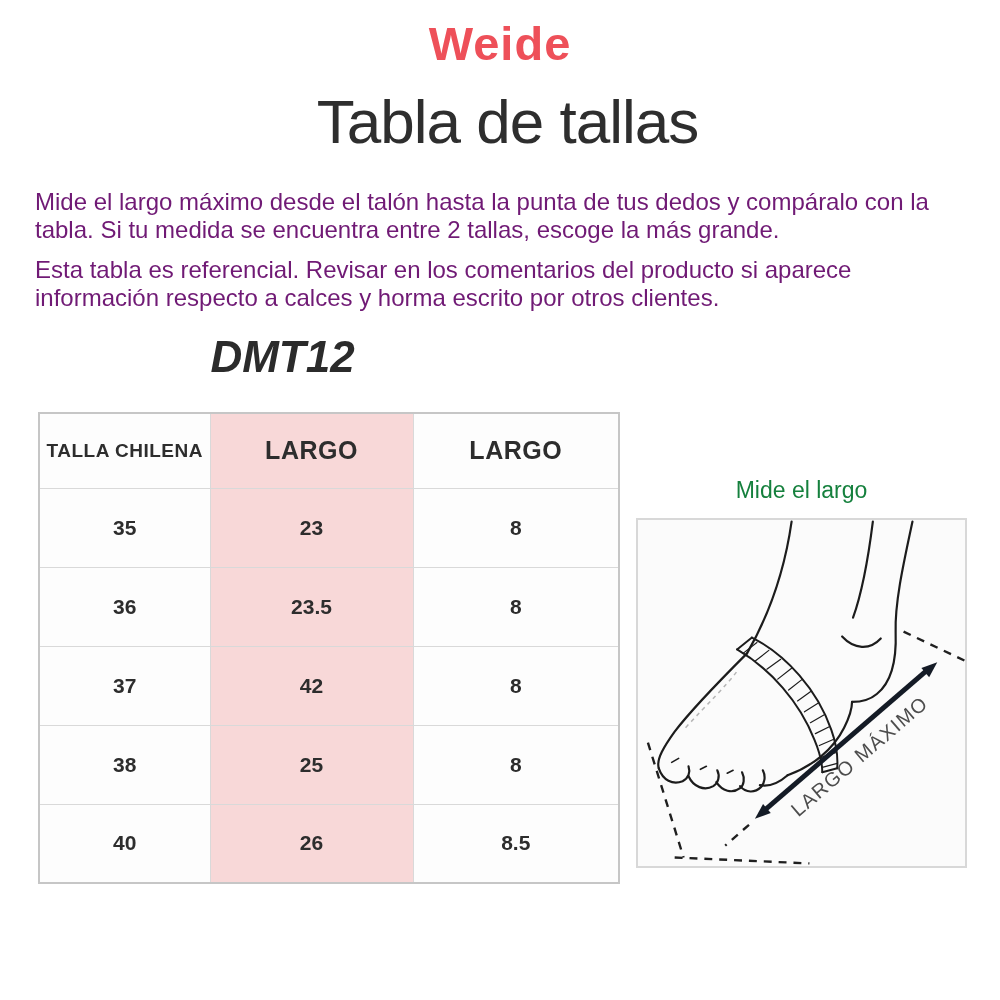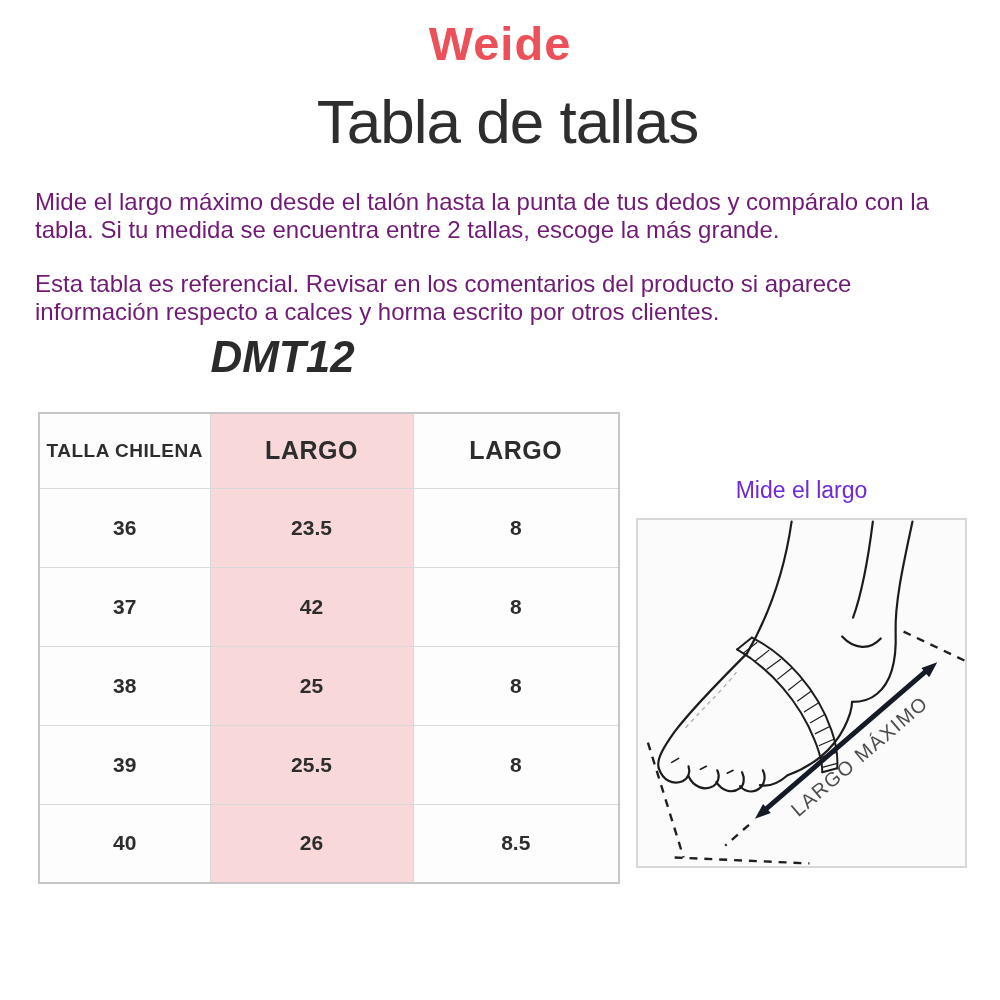--- a/index.html
+++ b/index.html
@@ -11,21 +11,21 @@
     font-size:47px; font-weight:700; letter-spacing:1px; color:#ee5059;
   }
   .page-title {
     position:absolute; top:86px; left:0; width:1000px; text-align:center;
     font-size:62px; font-weight:400; letter-spacing:-1px; color:#2e2e2e;padding-left:15px;
   }
   .intro {
     position:absolute; top:188px; left:35px; width:935px;
     font-size:24px; line-height:28px; color:#701a75;
   }
-  .intro p + p { margin-top:26px; }
+  .intro p + p { margin-top:12px; }
 
   .model-heading {
     position:absolute; top:332px; left:0; width:565px; text-align:center;
     font-size:44px; font-weight:700; color:#2b2b2b;font-style:italic;
   }
 
   table.size-table {
     position:absolute; top:412px; left:38px;
     border-collapse:collapse; table-layout:fixed; width:580px;
     border:2px solid #c6c6c6; background:#fdfdfd;
@@ -38,21 +38,21 @@
   .size-table td { height:79px; font-size:21px; }
   .th-small { font-size:19px; letter-spacing:0.5px; }
   .th-big   { font-size:25px; letter-spacing:0.5px; }
   .col-talla { width:171px; }
   .col-largo { width:203px; }
   .col-ancho { width:206px; }
   .hl { background:#f8d8d8; }
 
   .measure-title {
     position:absolute; top:477px; left:636px; width:331px; text-align:center;
-    font-size:23px; color:#6d28d9;
+    font-size:23px; color:#15803d;
   }
   .illustration-box {
     position:absolute; top:518px; left:636px; width:331px; height:350px;
     border:2px solid #d8d8d8; background:#fbfbfb;
   }
   .illustration-box svg { width:100%; height:100%; display:block; }
 </style>
 </head>
 <body>
 
@@ -77,37 +77,37 @@
       </colgroup>
     <thead>
       <tr>
         <th class="th-small">TALLA CHILENA</th>
         <th class="th-big hl">LARGO</th>
         <th class="th-big">LARGO</th>
       </tr>
     </thead>
     <tbody>
       <tr>
+        <td>35</td>
+        <td class="hl">23</td>
+        <td>8</td>
+      </tr>
+      <tr>
         <td>36</td>
         <td class="hl">23.5</td>
         <td>8</td>
       </tr>
       <tr>
         <td>37</td>
         <td class="hl">42</td>
         <td>8</td>
       </tr>
       <tr>
         <td>38</td>
         <td class="hl">25</td>
-        <td>8</td>
-      </tr>
-      <tr>
-        <td>39</td>
-        <td class="hl">25.5</td>
         <td>8</td>
       </tr>
       <tr>
         <td>40</td>
         <td class="hl">26</td>
         <td>8.5</td>
       </tr>
     </tbody>
   </table>
 

